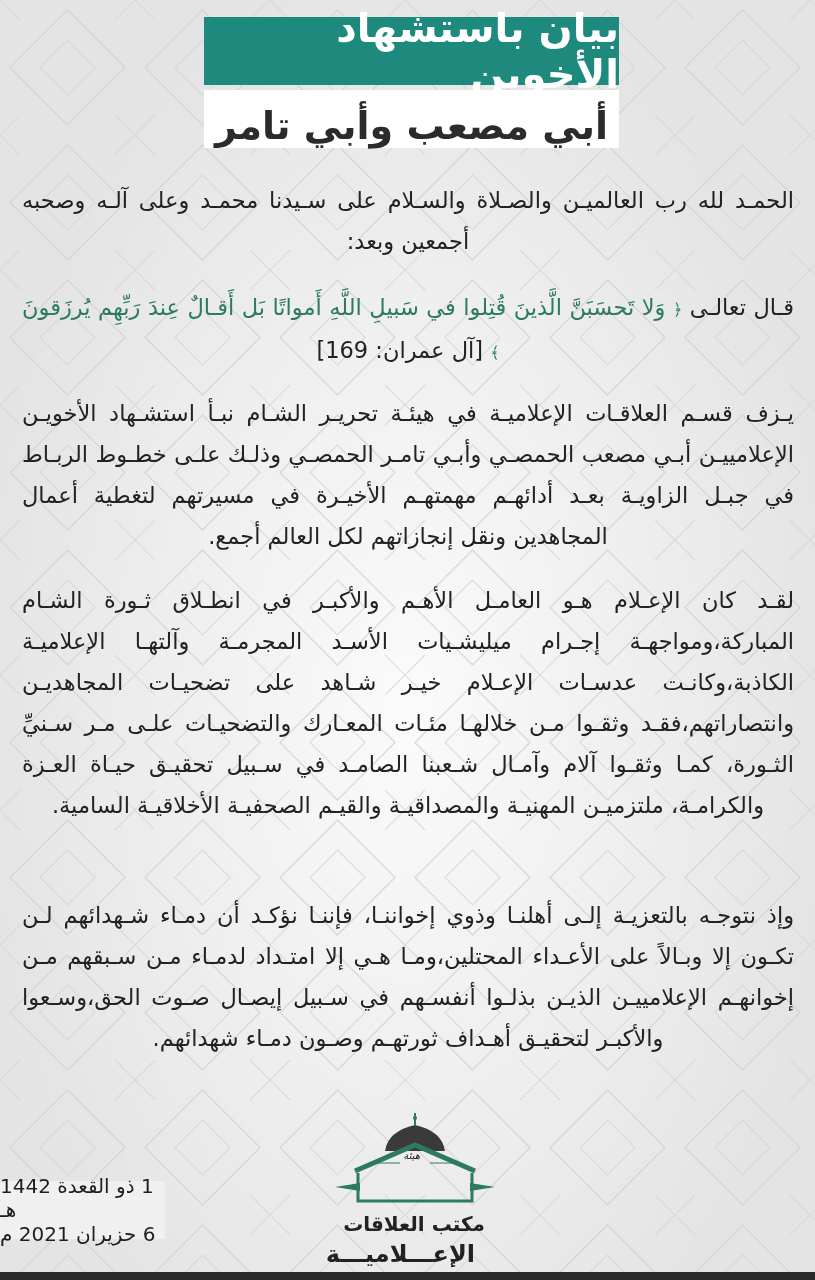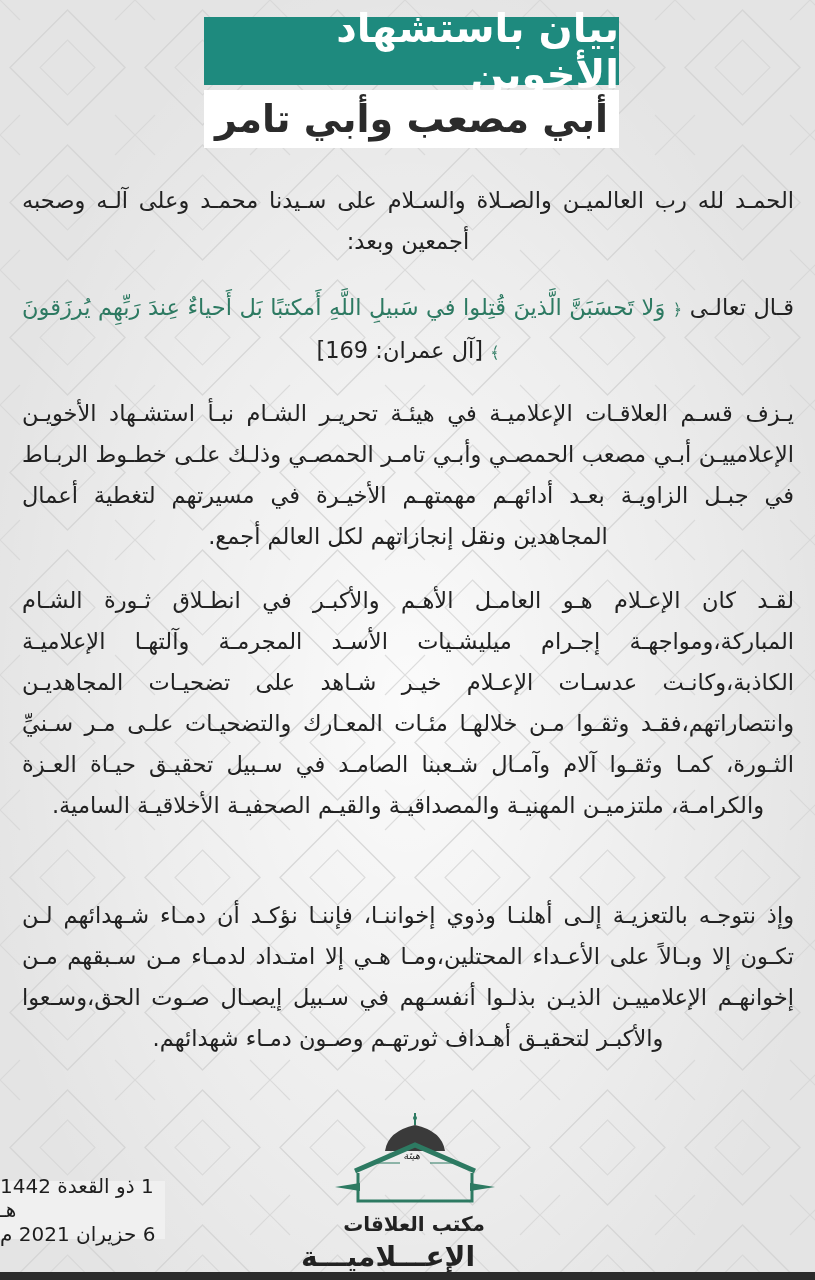--- a/index.html
+++ b/index.html
@@ -19,21 +19,21 @@
 
   .title-box {
     position: absolute; left: 204px; top: 17px; width: 415px; height: 68px;
     background: #1e8a7e; color: #ffffff;
     display: flex; align-items: center; justify-content: center;
     font-size: 40px; font-weight: bold; direction: rtl; text-align: right;
   }
   .subtitle-box {
     position: absolute; left: 204px; top: 90px; width: 415px; height: 58px;
     background: #ffffff; color: #2b2b2b;
-    display: flex; align-items: center; justify-content: center;
+    display: flex; align-items: flex-end; justify-content: center;
     font-size: 38px; font-weight: bold; direction: rtl;
   }
 
   .para {
     position: absolute; left: 22px; width: 772px;
     direction: rtl; text-align: justify; text-align-last: center;
     color: #222222; font-size: 22.5px; line-height: 41px;
   }
   .p1 { top: 180px; }
   .p2 { top: 287px; }
@@ -54,21 +54,21 @@
   .logo-big {
     position: absolute; left: 352px; top: 1166px; width: 130px; text-align: center;
     font-size: 23px; font-weight: bold; color: #222; direction: rtl;
   }
   .office-1 {
     position: absolute; left: 340px; top: 1212px; width: 145px; text-align: right;
     font-size: 20px; font-weight: bold; color: #222; direction: rtl;
   }
   .office-2 {
     position: absolute; left: 330px; top: 1240px; width: 145px; text-align: right;
-    font-size: 28px; font-weight: bold; color: #222; direction: rtl;
+    font-size: 24px; font-weight: bold; color: #222; direction: rtl;
   }
 
   .date-box {
     position: absolute; left: 0; top: 1181px; width: 165px; height: 58px;
     background: #f0f0f0;
     display: flex; flex-direction: column; justify-content: center;
     padding-right: 0;
   }
   .date-line {
     direction: rtl; text-align: left; 
@@ -103,21 +103,21 @@
   </div>
   <div class="subtitle-box">
     <span>أبي مصعب وأبي تامر</span>
   </div>
 
   <div class="para p1">الحمـد لله رب العالميـن والصـلاة والسـلام على سـيدنا محمـد وعلى آلـه وصحبه أجمعين وبعد:</div>
 
   <div class="para p2">
     <span>قـال تعالـى</span>
     <span class="brace">﴿</span>
-    <span class="verse">وَلا تَحسَبَنَّ الَّذينَ قُتِلوا في سَبيلِ اللَّهِ أَمكتبًا بَل أَحياءٌ عِندَ رَبِّهِم يُرزَقونَ</span>
+    <span class="verse">وَلا تَحسَبَنَّ الَّذينَ قُتِلوا في سَبيلِ اللَّهِ أَمواتًا بَل أَقـالٌ عِندَ رَبِّهِم يُرزَقونَ</span>
     <span class="brace">﴾</span>
     <span>[آل عمران: 169]</span>
   </div>
 
   <div class="para p3">يـزف قسـم العلاقـات الإعلاميـة في هيئـة تحريـر الشـام نبـأ استشـهاد الأخويـن الإعلامييـن أبـي مصعب الحمصـي وأبـي تامـر الحمصـي وذلـك علـى خطـوط الربـاط في جبـل الزاويـة بعـد أدائهـم مهمتهـم الأخيـرة في مسيرتهم لتغطية أعمال المجاهدين ونقل إنجازاتهم لكل العالم أجمع.</div>
   <div class="para p4">لقـد كان الإعـلام هـو العامـل الأهـم والأكبـر في انطـلاق ثـورة الشـام المباركة،ومواجهـة إجـرام ميليشـيات الأسـد المجرمـة وآلتهـا الإعلاميـة الكاذبة،وكانـت عدسـات الإعـلام خيـر شـاهد على تضحيـات المجاهديـن وانتصاراتهم،فقـد وثقـوا مـن خلالهـا مئـات المعـارك والتضحيـات علـى مـر سـنيِّ الثـورة، كمـا وثقـوا آلام وآمـال شـعبنا الصامـد في سـبيل تحقيـق حيـاة العـزة والكرامـة، ملتزميـن المهنيـة والمصداقيـة والقيـم الصحفيـة الأخلاقيـة السامية.</div>
   <div class="para p5">وإذ نتوجـه بالتعزيـة إلـى أهلنـا وذوي إخواننـا، فإننـا نؤكـد أن دمـاء شـهدائهم لـن تكـون إلا وبـالاً على الأعـداء المحتلين،ومـا هـي إلا امتـداد لدمـاء مـن سـبقهم مـن إخوانهـم الإعلامييـن الذيـن بذلـوا أنفسـهم في سـبيل إيصـال صـوت الحق،وسـعوا والأكبـر لتحقيـق أهـداف ثورتهـم وصـون دمـاء شهدائهم.</div>
 
   <div class="logo">
     <svg width="170" height="100" viewBox="0 0 170 100">

